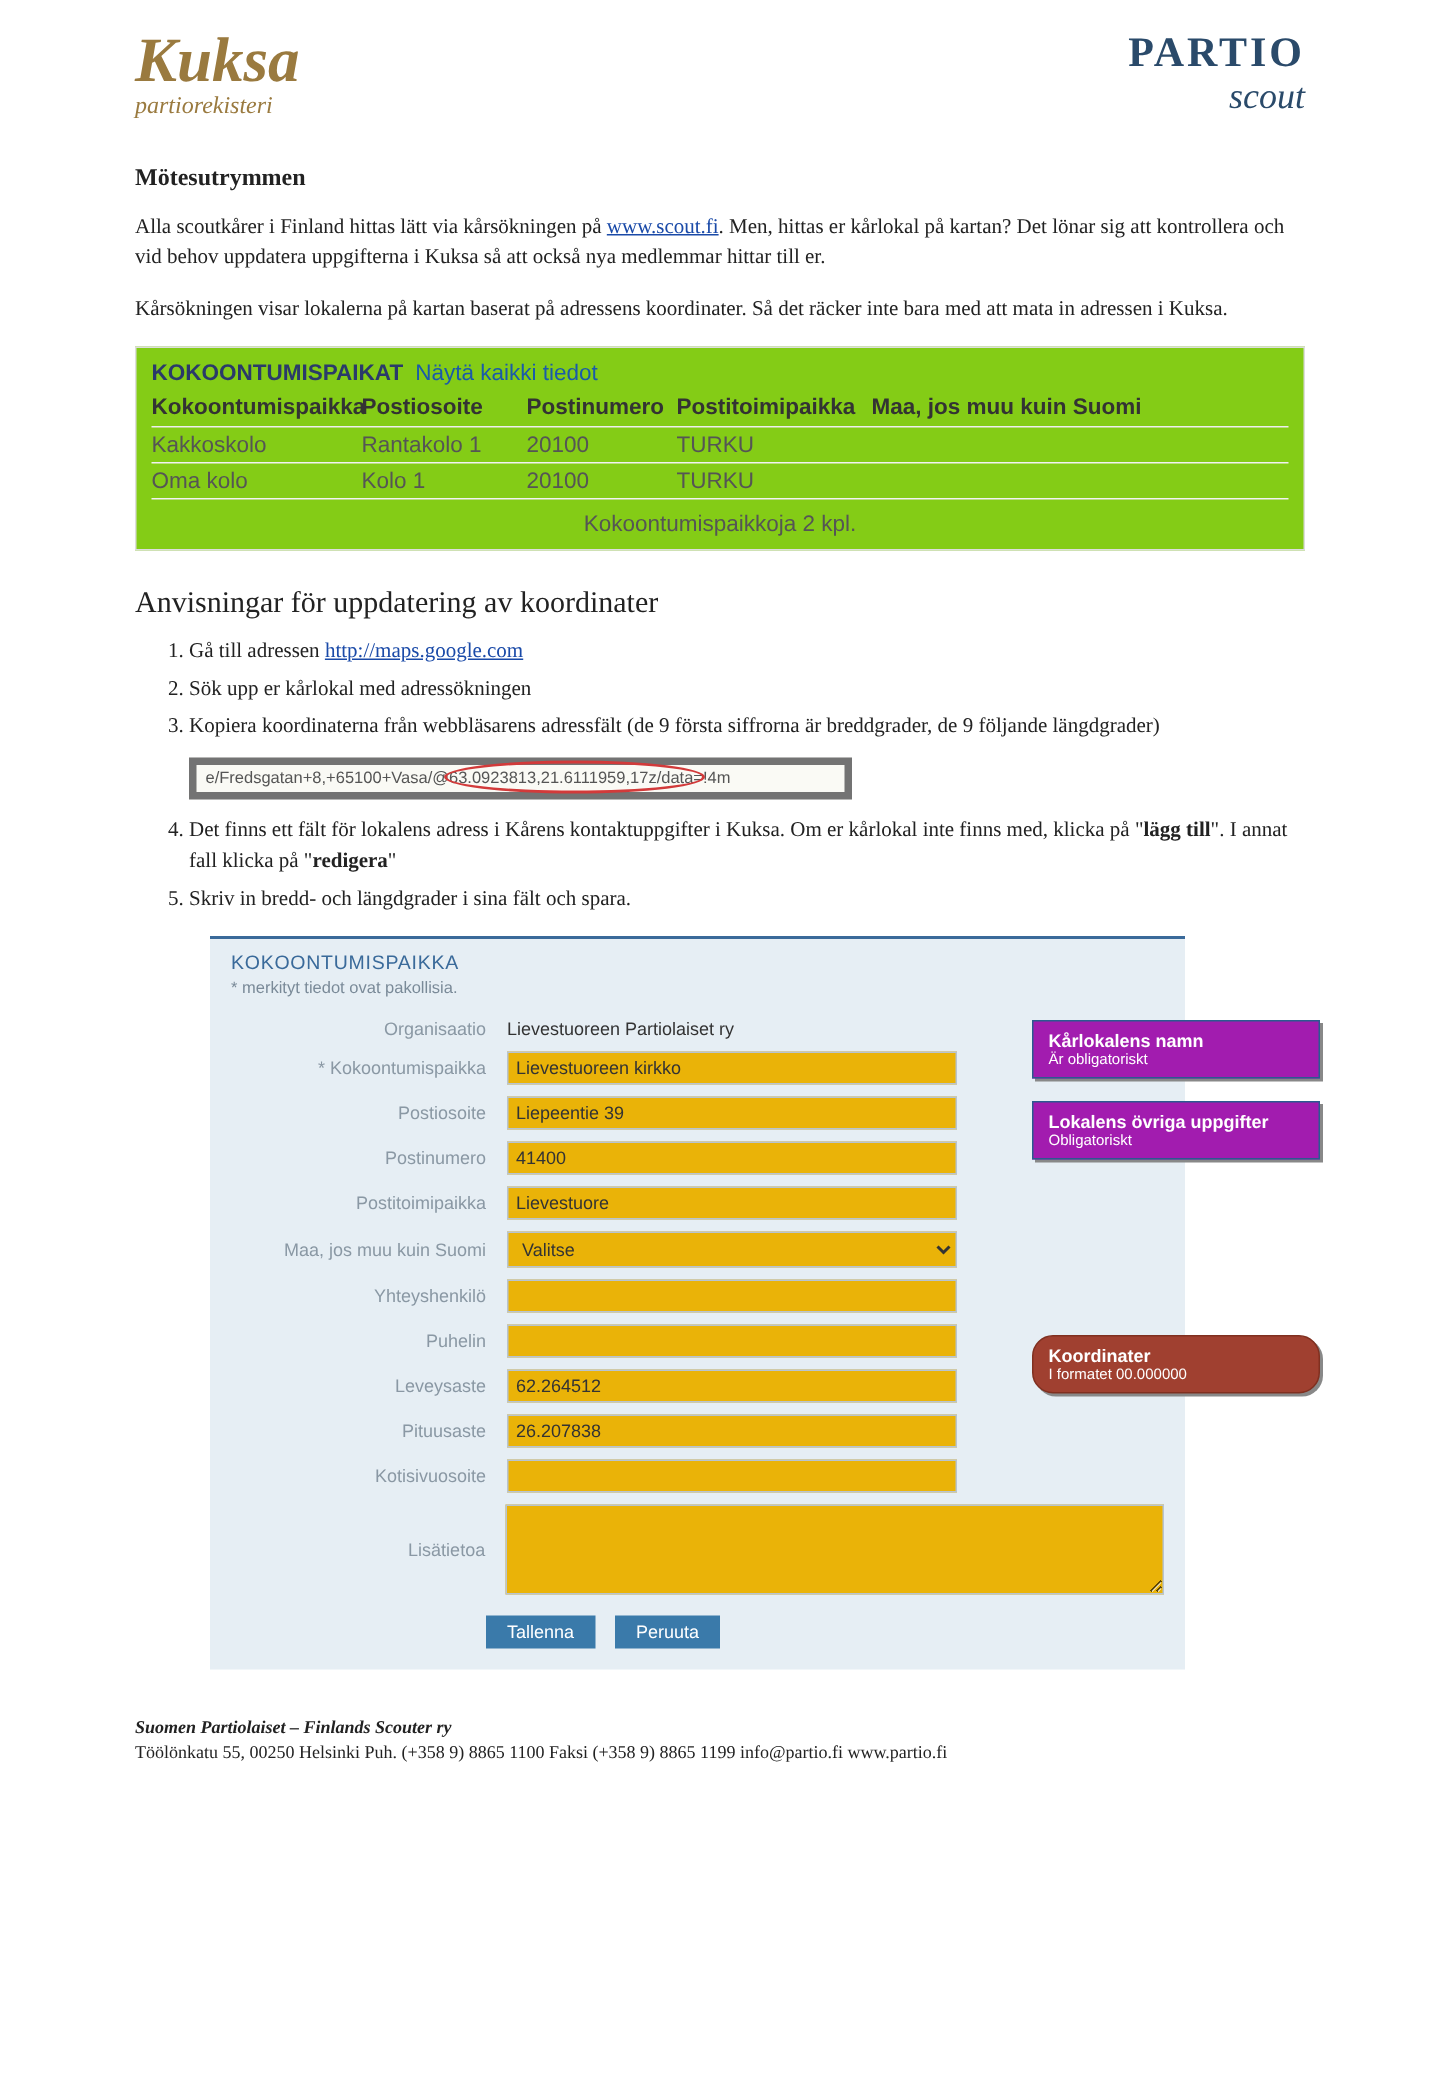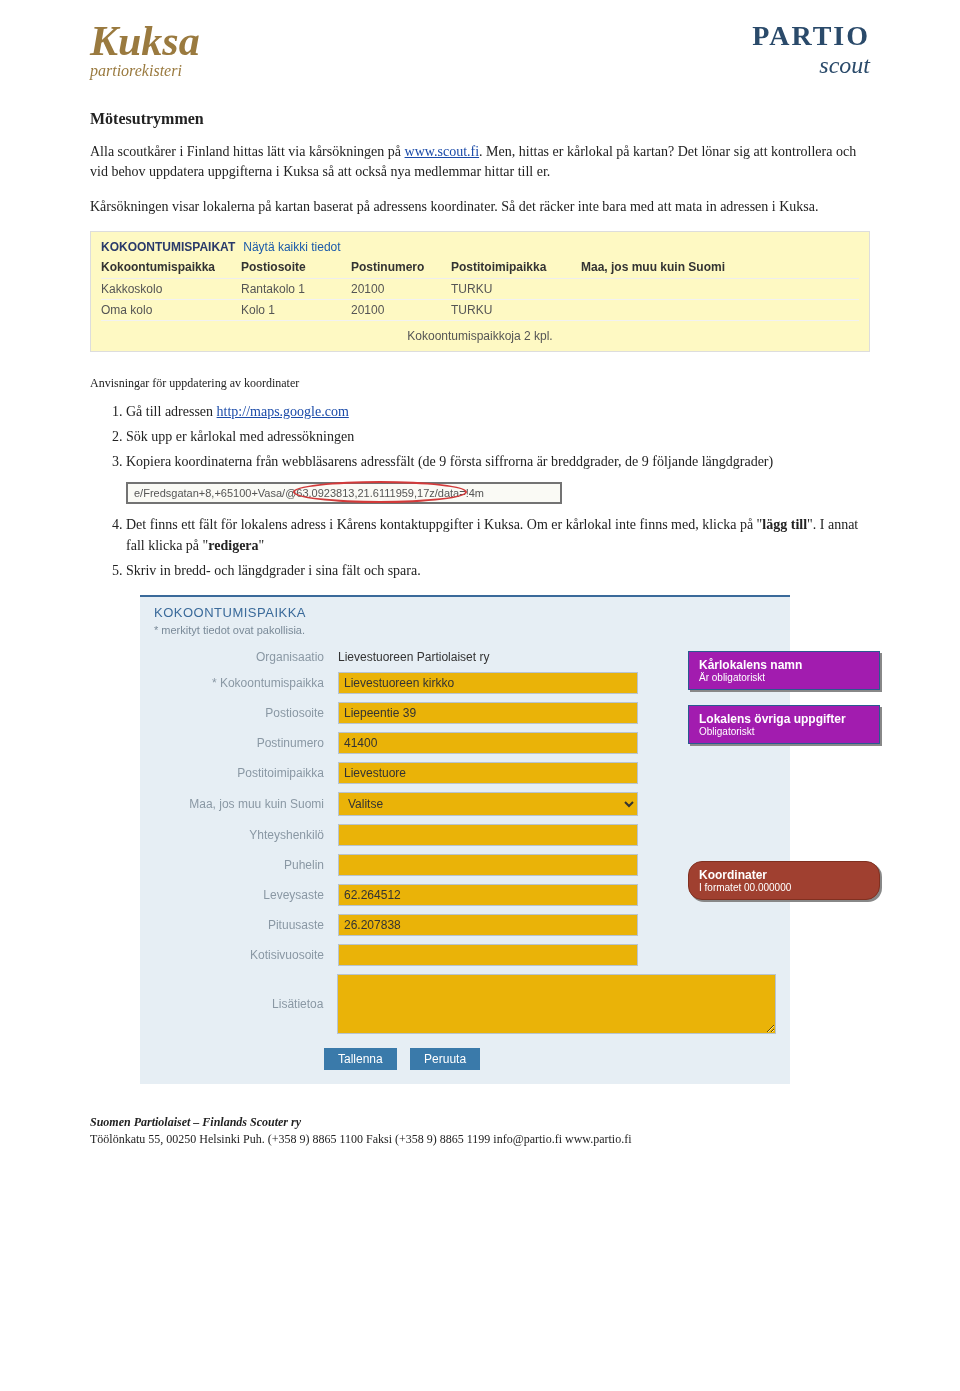--- a/index.html
+++ b/index.html
@@ -60,25 +60,25 @@
     font-size: 14px;
     line-height: 1.45;
     margin: 0 0 14px 0;
   }
   a.link { color: #1a4aa8; text-decoration: underline; }
 
   
   .shot-table {
     border: 1px solid #ddd;
     font-family: Arial, sans-serif;
-    font-size: 12px;
+    font-size: 15px;
     color: #555;
     margin: 10px 0 24px 0;
     padding: 8px 10px;
-    background: #fef9c3;
+    background: #84cc16;
   }
   .shot-table .th-row {
     display: flex;
     gap: 0;
     font-weight: normal;
     color: #444;
   }
   .shot-table .th-row .ht { color:#2a3a6a; font-weight:bold; margin-right:8px;}
   .shot-table .th-row .hlink { color:#1a5aaa; }
   .shot-table .cols {
@@ -87,37 +87,37 @@
     border-bottom:1px solid #eee;
     padding-bottom:4px;
     font-weight:bold;
     color:#333;
   }
   .shot-table .row { display:flex; padding:3px 0; border-bottom:1px solid #f2f2f2;}
   .shot-table .c1{width:140px;} .shot-table .c2{width:110px;} .shot-table .c3{width:100px;} .shot-table .c4{width:130px;} .shot-table .c5{flex:1;}
   .shot-table .foot{ text-align:center; margin-top:8px; color:#555;}
 
   .subhead {
-    font-size: 12px;
+    font-size: 20px;
     margin: 10px 0 10px 0;
   }
   ol.steps {
     font-size: 14px;
     line-height: 1.5;
     padding-left: 36px;
     margin: 0 0 10px 0;
   }
   ol.steps li { margin-bottom: 4px; }
 
   .urlbar {
     margin: 4px 0 10px 36px;
     font-family: Arial, sans-serif;
     font-size: 11px;
     color: #555;
-    border: 2px solid #737373;
+    border: 5px solid #737373;
     background: #fafaf5;
     padding: 3px 6px;
     width: 420px;
     position: relative;
   }
   .urlbar .ring {
     position:absolute;
     border: 2px solid #d23a3a;
     border-radius: 50%;
     width: 170px; height: 18px;

